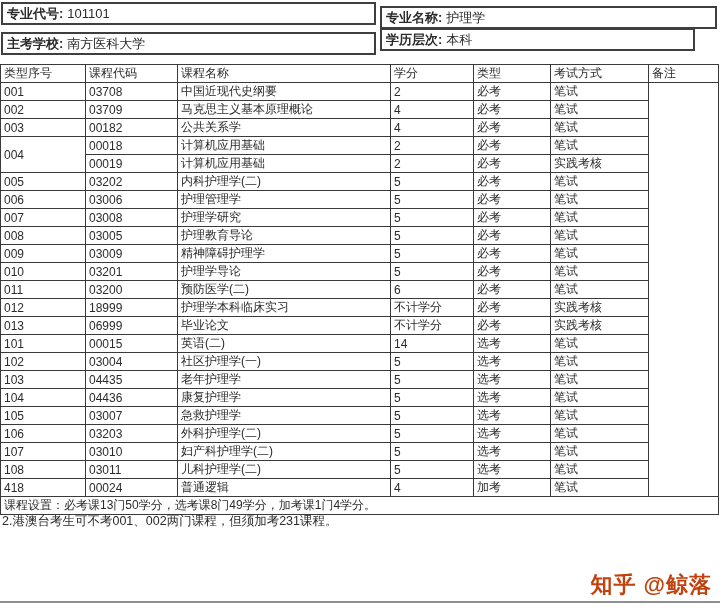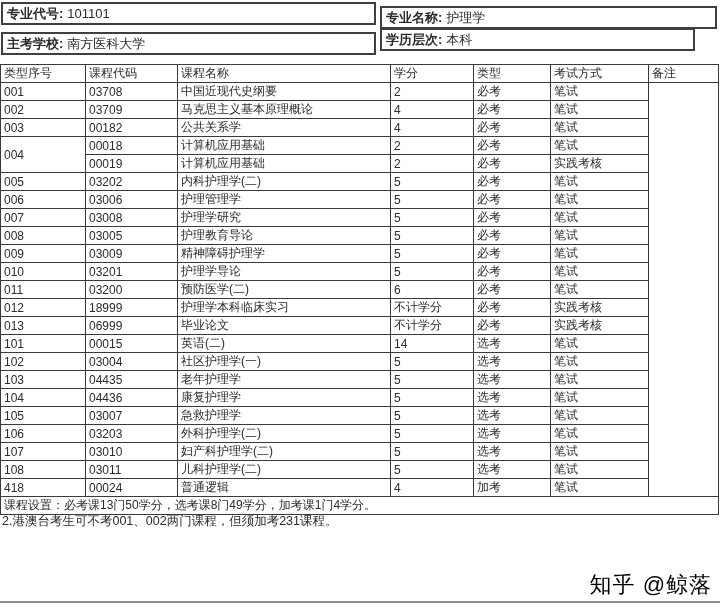--- a/index.html
+++ b/index.html
@@ -63,22 +63,22 @@
     font-size: 12.5px;
     line-height: 17.5px;
   }
   .notes .note-line { white-space: normal; }
 
   
   .watermark {
     position: absolute;
     right: 8px; top: 570px;
     font-size: 22px;
-    font-weight: normal;
-    color: #000000;
+    font-weight: bold;
+    color: #c2410c;
     letter-spacing: 1px;
   }
 
   
   .bottom-line {
     position: absolute;
     left: 0; top: 601px;
     width: 720px;
     border-top: 2px solid #8f8f8f;
   }

